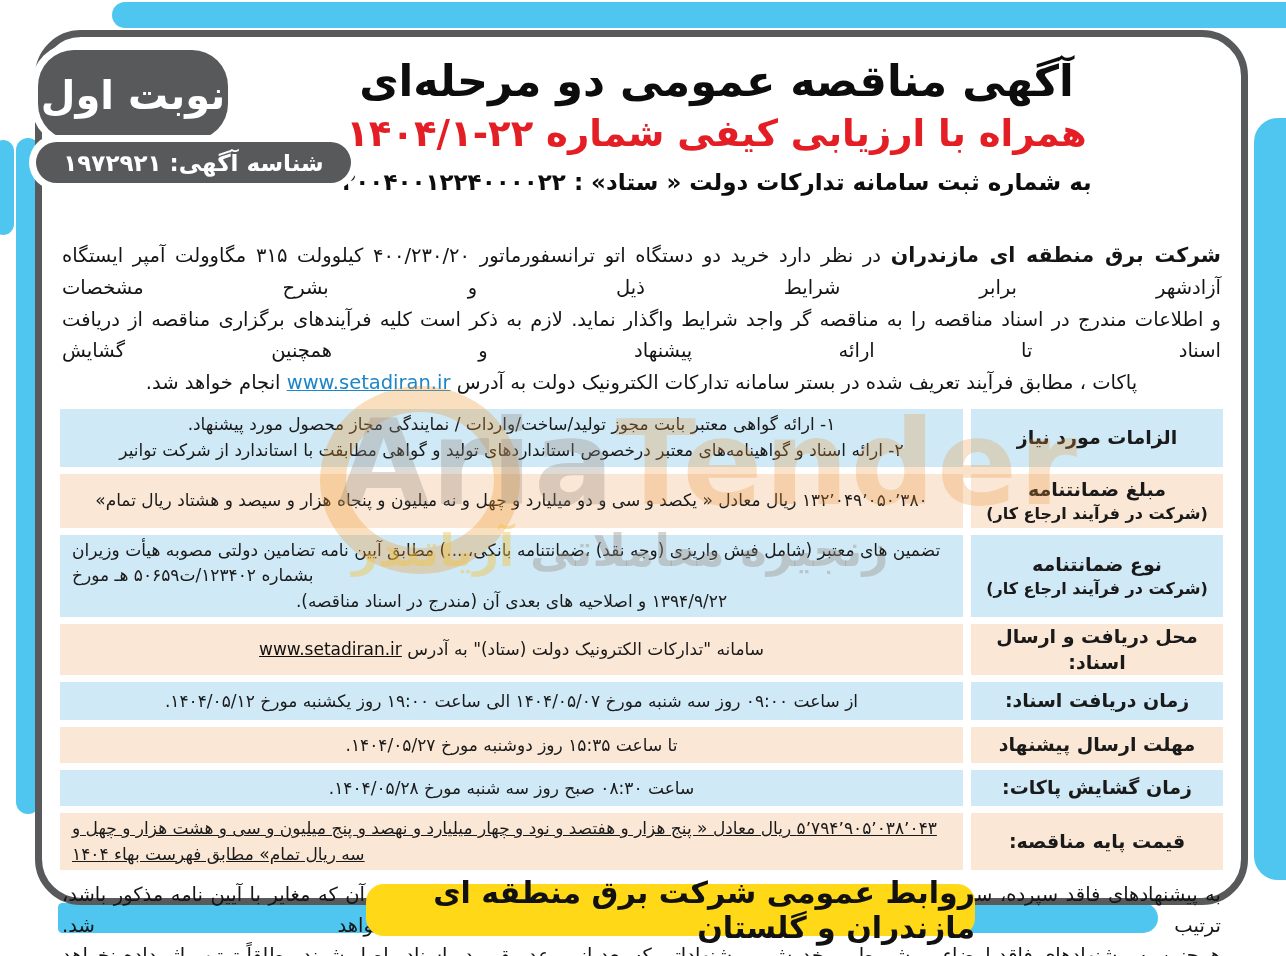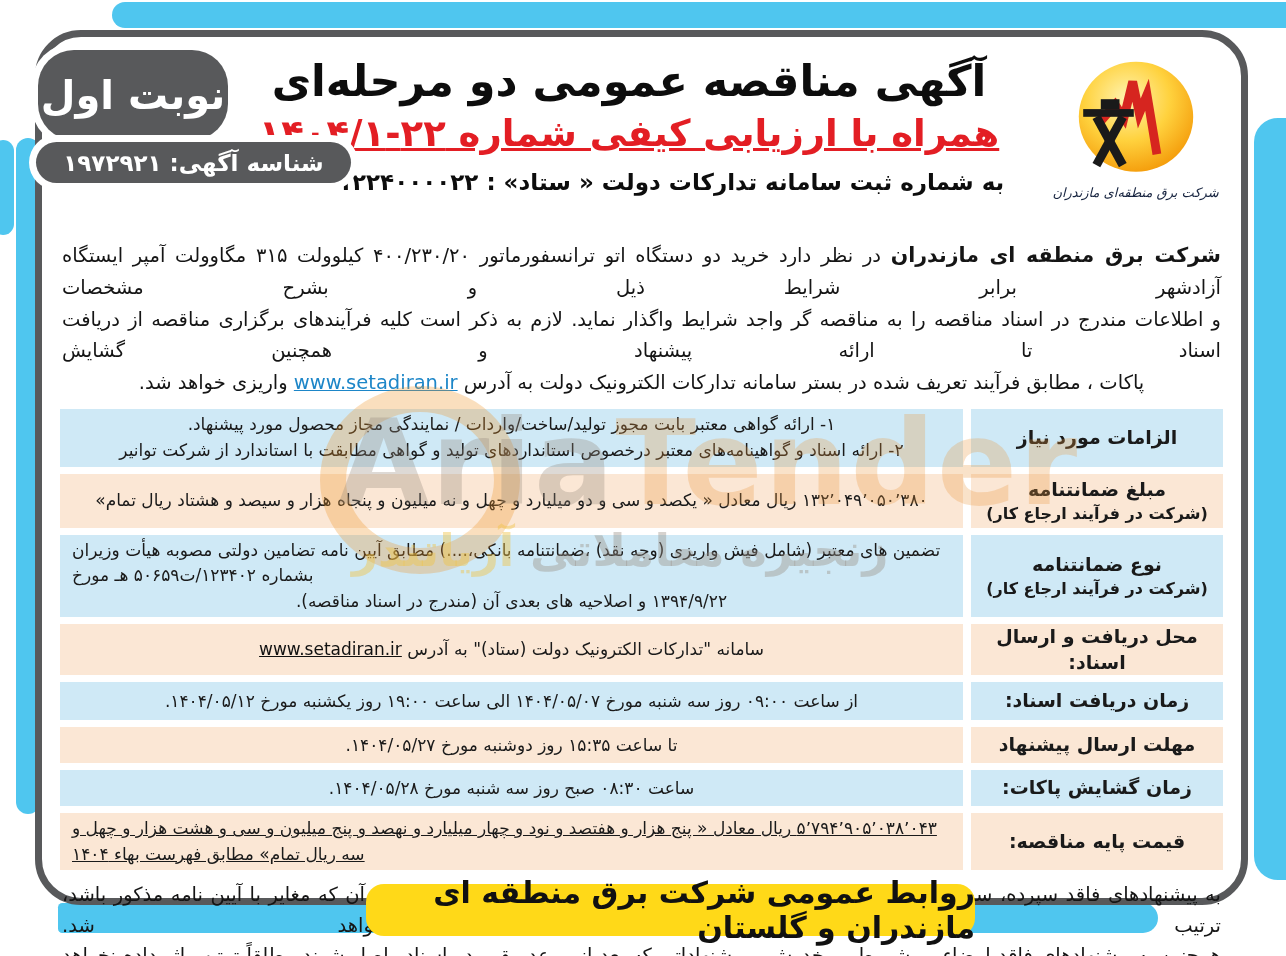--- a/index.html
+++ b/index.html
@@ -24,21 +24,21 @@
          box-shadow:0 0 0 7px #ffffff;z-index:3;font-weight:bold;direction:rtl;}
   .badge1{left:38px;top:50px;width:190px;height:90px;border-radius:36px;font-size:40px;}
   .badge2{left:36px;top:142px;width:315px;height:41px;border-radius:24px;font-size:23px;}
 
   
   .hdr{display:flex;direction:rtl;align-items:flex-start;min-height:188px;}
   .logo-box{width:175px;display:flex;flex-direction:column;align-items:center;padding-top:8px;}
   .logo-caption{font-size:13px;color:#16233f;margin-top:2px;white-space:nowrap;font-style:italic;}
   .titles{flex:1;text-align:center;padding-top:10px;}
   .t1{font-size:43px;font-weight:900;color:#0d0d0d;line-height:1.15;}
-  .t2{font-size:37px;font-weight:900;color:#e31e24;line-height:1.2;margin-top:6px;text-decoration:underline;}
+  .t2{font-size:37px;font-weight:900;color:#e31e24;line-height:1.2;margin-top:6px;}
   .t3{font-size:23px;font-weight:700;color:#0d0d0d;margin-top:12px;}
   .hdr-spacer{width:150px;}
 
   
   .intro{margin:4px 2px 0 2px;font-size:19.5px;color:#151515;line-height:1.62;}
   .intro .just{text-align:justify;text-align-last:justify;}
   .intro .cen{text-align:center;}
   .lead{font-weight:900;font-size:20.5px;}
   a.inline-link,span.inline-link{color:#1d86c8;text-decoration:underline;direction:ltr;unicode-bidi:embed;}
   .plain-link{color:#111;text-decoration:underline;direction:ltr;unicode-bidi:embed;}
@@ -86,53 +86,35 @@
 
   <div class="ribbon ribbon-top"></div>
   <div class="ribbon ribbon-left"></div>
   <div class="ribbon ribbon-left-blob"></div>
   <div class="ribbon ribbon-right"></div>
   <div class="ribbon ribbon-bottom"></div>
 
   <div class="sheet">
 
     <div class="hdr">
-      <div class="logo-box">
-        <svg class="logo-svg" width="132" height="128" viewBox="0 0 120 116">
-          <defs>
-            <radialGradient id="lg" cx="42%" cy="34%" r="75%">
-              <stop offset="0%" stop-color="#fff4b2"></stop>
-              <stop offset="50%" stop-color="#ffd23e"></stop>
-              <stop offset="100%" stop-color="#f29100"></stop>
-            </radialGradient>
-          </defs>
-          <ellipse cx="60" cy="56" rx="52" ry="50" fill="url(#lg)"></ellipse>
-          <path d="M28 60 L41 45 L49 57 L57 24 L63 53 L70 36 L79 90" stroke="#d6251f" stroke-width="8" fill="none"></path>
-          <rect x="12" y="49" width="46" height="7" fill="#1a1a1a"></rect>
-          <rect x="28" y="40" width="17" height="9" fill="#1a1a1a"></rect>
-          <path d="M24 56 L48 100" stroke="#1a1a1a" stroke-width="8"></path>
-          <path d="M48 56 L24 100" stroke="#1a1a1a" stroke-width="8"></path>
-        </svg>
-        <div class="logo-caption">شرکت برق منطقه‌ای مازندران</div>
-      </div>
       <div class="titles">
         <div class="t1">آگهی مناقصه عمومی دو مرحله‌ای</div>
         <div class="t2">همراه با ارزیابی کیفی شماره ۲۲‏-‏۱۴۰۴/۱</div>
         <div class="t3">به شماره ثبت سامانه تدارکات دولت « ستاد» : ۲۰۰۴۰۰۱۲۲۴۰۰۰۰۲۲</div>
       </div>
       <div class="hdr-spacer"></div>
     </div>
 
     <div class="intro">
       <div class="just">
         <span class="lead">شرکت برق منطقه ای مازندران</span><span> در نظر دارد خرید دو دستگاه اتو ترانسفورماتور ۴۰۰/۲۳۰/۲۰ کیلوولت ۳۱۵ مگاوولت آمپر ایستگاه آزادشهر برابر شرایط ذیل و بشرح مشخصات</span>
       </div>
       <div class="just">و اطلاعات مندرج در اسناد مناقصه را به مناقصه گر واجد شرایط واگذار نماید. لازم به ذکر است کلیه فرآیندهای برگزاری مناقصه از دریافت اسناد تا ارائه پیشنهاد و همچنین گشایش</div>
       <div class="cen">
-        <span>پاکات ، مطابق فرآیند تعریف شده در بستر سامانه تدارکات الکترونیک دولت به آدرس </span><span class="inline-link">www.setadiran.ir</span><span> واریزی خواهد شد.</span>
+        <span>پاکات ، مطابق فرآیند تعریف شده در بستر سامانه تدارکات الکترونیک دولت به آدرس </span><span class="inline-link">www.setadiran.ir</span><span> انجام خواهد شد.</span>
       </div>
     </div>
 
     <div class="tbl">
 
       <div class="row bg-blue r1">
         <div class="lbl">
           <div>الزامات مورد نیاز</div>
         </div>
         <div class="val">

